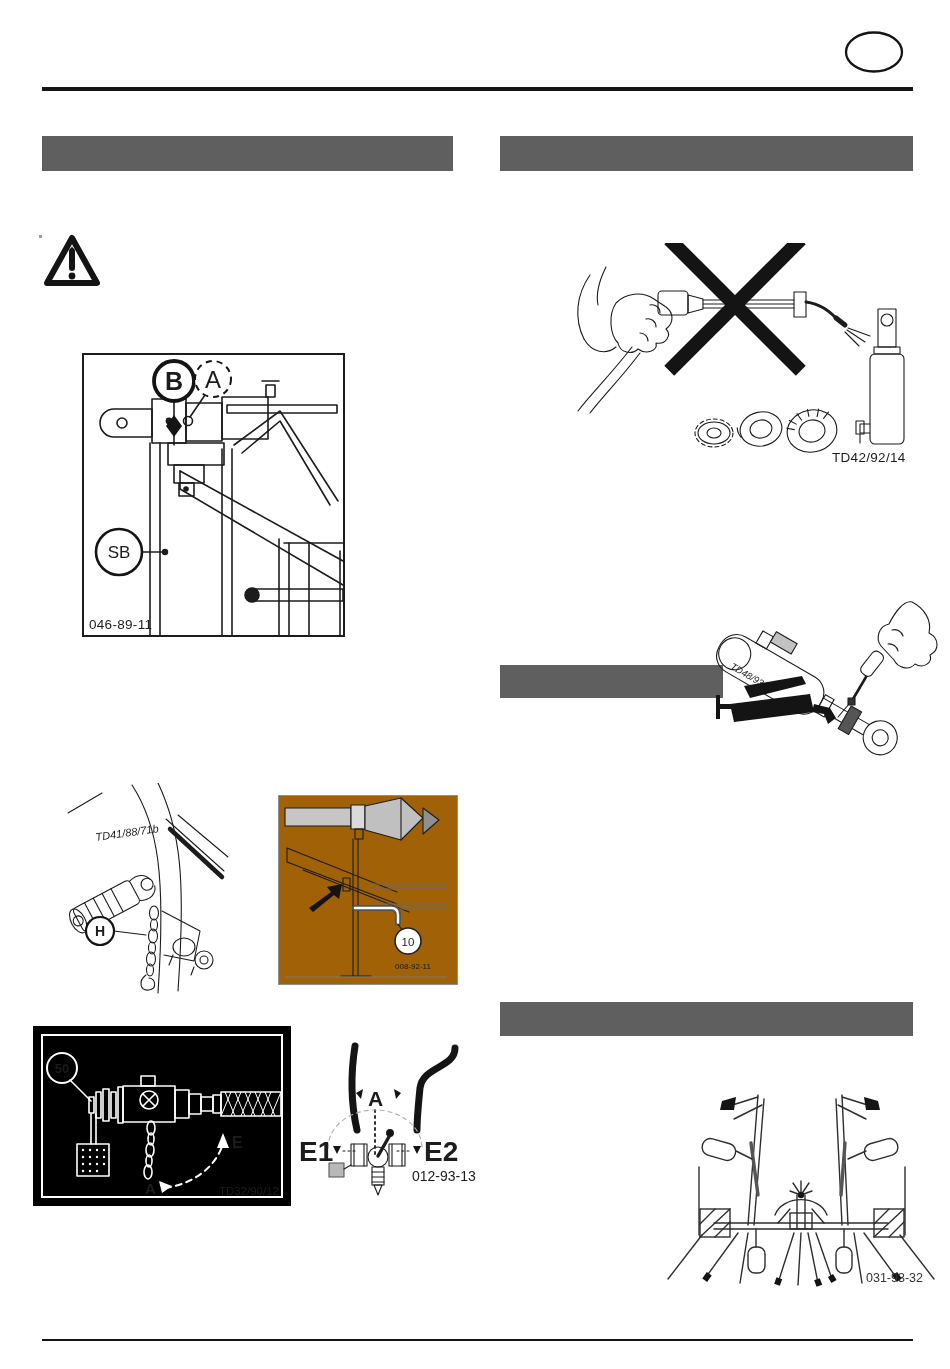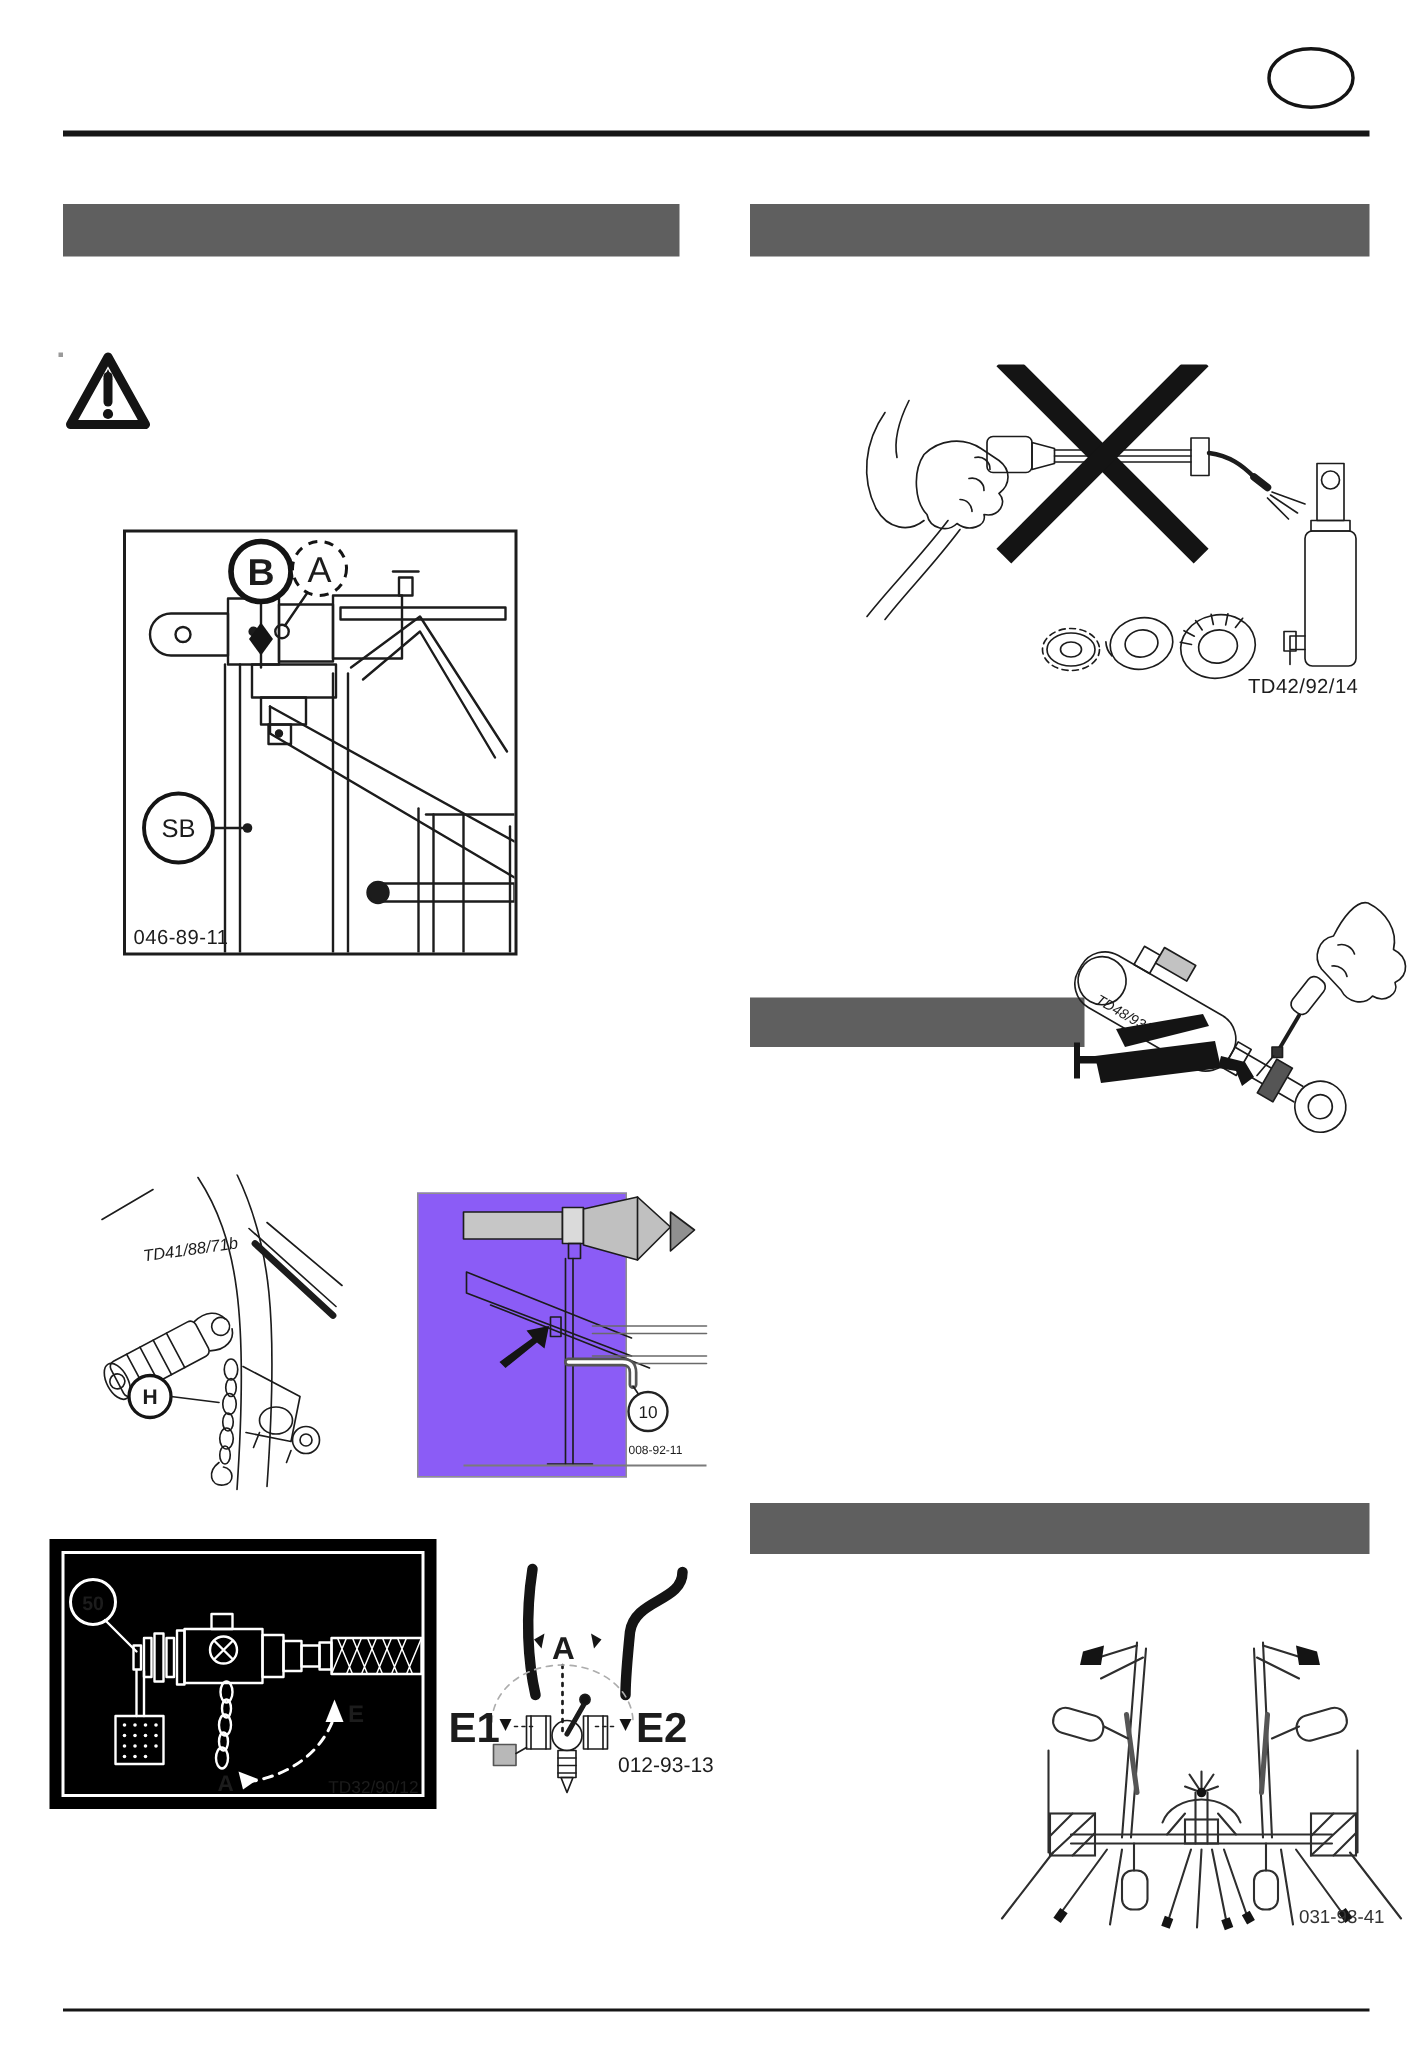--- a/index.html
+++ b/index.html
@@ -201,21 +201,21 @@
       <circle cx="138" cy="177" r="9"></circle>
         <circle cx="138" cy="177" r="4"></circle>
       <path d="M107,172 l-4,10 M128,184 l-3,8"></path>
     </g>
     <text x="30" y="58" font-size="11" font-style="italic" fill="#3a3a3a" transform="rotate(-8 30 58)">TD41/88/71b</text>
     <circle cx="34" cy="148" r="14" fill="#fff" stroke="#141414" stroke-width="2.2"></circle>
     <text x="34" y="153" font-size="14" font-weight="bold" text-anchor="middle">H</text>
     <path d="M48,148 L80,152" class="line thin"></path>
   </svg>
 
-  <div class="abs" style="left:278px;top:795px;width:140px;height:190px;border:1px solid #8f8f8f;box-sizing:border-box;background:#8b5cf6;padding-left:24px;">
+  <div class="abs" style="left:278px;top:795px;width:180px;height:190px;border:1px solid #8f8f8f;box-sizing:border-box;background:#a16207;">
     <svg width="172" height="188" viewBox="0 0 172 188">
       <g class="line thin" stroke="#444">
         <rect x="6" y="12" width="66" height="18" fill="#c6c6c6"></rect>
         <rect x="72" y="9" width="14" height="24" fill="#dadada"></rect>
         <polygon points="86,10 122,2 144,22 122,44 86,34" fill="#c0c0c0"></polygon>
         <path d="M122,2 L122,44"></path>
         <polygon points="144,12 160,24 144,38" fill="#909090"></polygon>
         <rect x="76" y="33" width="8" height="10"></rect>
         <path d="M8,52 L118,96 M8,66 L118,108 M8,52 L8,66"></path>
         <path d="M24,74 L130,116"></path>
@@ -361,15 +361,15 @@
       <polygon points="280,18 266,14 268,27 282,27"></polygon>
       <circle cx="203" cy="112" r="3.2"></circle>
       <rect x="105" y="191" width="8" height="6" transform="rotate(-55 109 194)"></rect>
       <rect x="295" y="191" width="8" height="6" transform="rotate(55 299 194)"></rect>
       <rect x="177" y="196" width="7" height="6" transform="rotate(-70 180 199)"></rect>
       <rect x="217" y="196" width="7" height="6" transform="rotate(70 220 199)"></rect>
       <rect x="231" y="192" width="7" height="6" transform="rotate(60 234 195)"></rect>
     </g>
   </svg>
 
-  <div class="clip-caption" style="left:866px;top:1271px;width:78px;">031-93-41</div>
+  <div class="clip-caption" style="left:866px;top:1271px;width:78px;">031-93-32</div>
 
 </div>
 
 </body></html>

